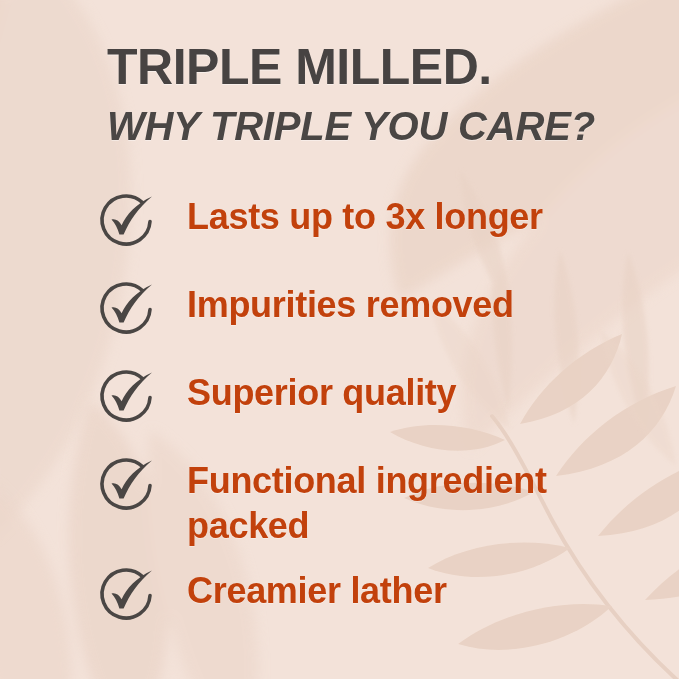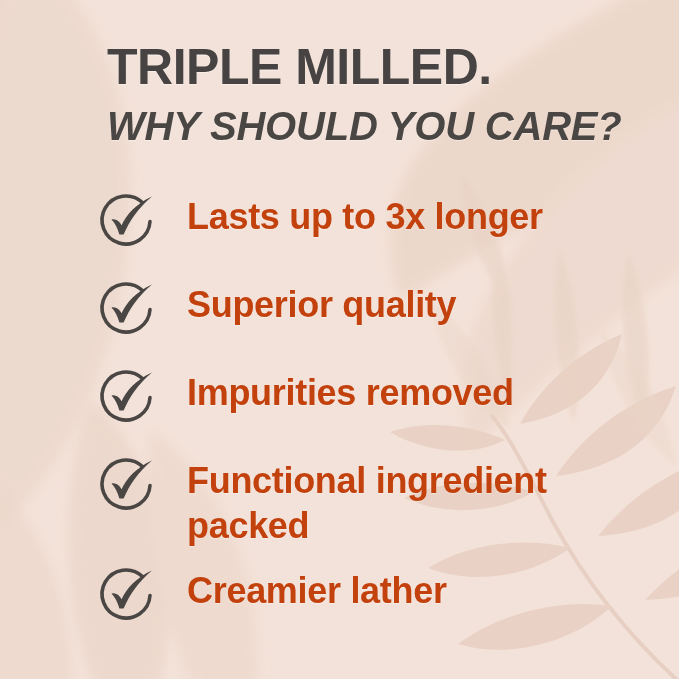--- a/index.html
+++ b/index.html
@@ -164,52 +164,52 @@
     <g filter="url(#soften)" opacity="0.4" fill="#ebd5c8">
       <path d="M 600 330 C 640 360, 668 410, 676 466 C 638 436, 610 386, 600 330 Z"></path>
       <path d="M 430 300 C 470 330, 500 376, 510 430 C 470 402, 440 356, 430 300 Z"></path>
     </g>
   </svg>
 
   <div id="content">
 
     <div class="headline">TRIPLE MILLED.</div>
 
-    <div class="subheadline">WHY SHOULD YOU CARE?</div>
+    <div class="subheadline">WHY TRIPLE YOU CARE?</div>
 
     <div class="benefit-list">
 
       <div class="benefit-row">
         <span class="check-wrap">
           <svg viewBox="0 0 64 64" xmlns="http://www.w3.org/2000/svg" aria-hidden="true">
             <path d="M47.5 14.5 A24 24 0 1 0 55 33.5" fill="none" stroke="#4a4644" stroke-width="3.6" stroke-linecap="round"></path>
             <path d="M16.5 31.5 C20.5 30.5 24.2 32.6 26.6 37.2 C31.5 26.4 41.2 15.6 57 8.4 C43.6 19.6 34.6 32.4 28.6 46.6 L24.4 46.6 C22.6 40.2 20 35.2 16.5 31.5 Z" fill="#4a4644"></path>
           </svg>
         </span>
         <span class="benefit-text">Lasts up to 3x longer</span>
       </div>
 
       <div class="benefit-row">
         <span class="check-wrap">
           <svg viewBox="0 0 64 64" xmlns="http://www.w3.org/2000/svg" aria-hidden="true">
             <path d="M47.5 14.5 A24 24 0 1 0 55 33.5" fill="none" stroke="#4a4644" stroke-width="3.6" stroke-linecap="round"></path>
             <path d="M16.5 31.5 C20.5 30.5 24.2 32.6 26.6 37.2 C31.5 26.4 41.2 15.6 57 8.4 C43.6 19.6 34.6 32.4 28.6 46.6 L24.4 46.6 C22.6 40.2 20 35.2 16.5 31.5 Z" fill="#4a4644"></path>
           </svg>
         </span>
+        <span class="benefit-text">Impurities removed</span>
+      </div>
+
+      <div class="benefit-row">
+        <span class="check-wrap">
+          <svg viewBox="0 0 64 64" xmlns="http://www.w3.org/2000/svg" aria-hidden="true">
+            <path d="M47.5 14.5 A24 24 0 1 0 55 33.5" fill="none" stroke="#4a4644" stroke-width="3.6" stroke-linecap="round"></path>
+            <path d="M16.5 31.5 C20.5 30.5 24.2 32.6 26.6 37.2 C31.5 26.4 41.2 15.6 57 8.4 C43.6 19.6 34.6 32.4 28.6 46.6 L24.4 46.6 C22.6 40.2 20 35.2 16.5 31.5 Z" fill="#4a4644"></path>
+          </svg>
+        </span>
         <span class="benefit-text">Superior quality</span>
-      </div>
-
-      <div class="benefit-row">
-        <span class="check-wrap">
-          <svg viewBox="0 0 64 64" xmlns="http://www.w3.org/2000/svg" aria-hidden="true">
-            <path d="M47.5 14.5 A24 24 0 1 0 55 33.5" fill="none" stroke="#4a4644" stroke-width="3.6" stroke-linecap="round"></path>
-            <path d="M16.5 31.5 C20.5 30.5 24.2 32.6 26.6 37.2 C31.5 26.4 41.2 15.6 57 8.4 C43.6 19.6 34.6 32.4 28.6 46.6 L24.4 46.6 C22.6 40.2 20 35.2 16.5 31.5 Z" fill="#4a4644"></path>
-          </svg>
-        </span>
-        <span class="benefit-text">Impurities removed</span>
       </div>
 
       <div class="benefit-row two-line">
         <span class="check-wrap">
           <svg viewBox="0 0 64 64" xmlns="http://www.w3.org/2000/svg" aria-hidden="true">
             <path d="M47.5 14.5 A24 24 0 1 0 55 33.5" fill="none" stroke="#4a4644" stroke-width="3.6" stroke-linecap="round"></path>
             <path d="M16.5 31.5 C20.5 30.5 24.2 32.6 26.6 37.2 C31.5 26.4 41.2 15.6 57 8.4 C43.6 19.6 34.6 32.4 28.6 46.6 L24.4 46.6 C22.6 40.2 20 35.2 16.5 31.5 Z" fill="#4a4644"></path>
           </svg>
         </span>
         <span class="benefit-text">Functional ingredient packed</span>

